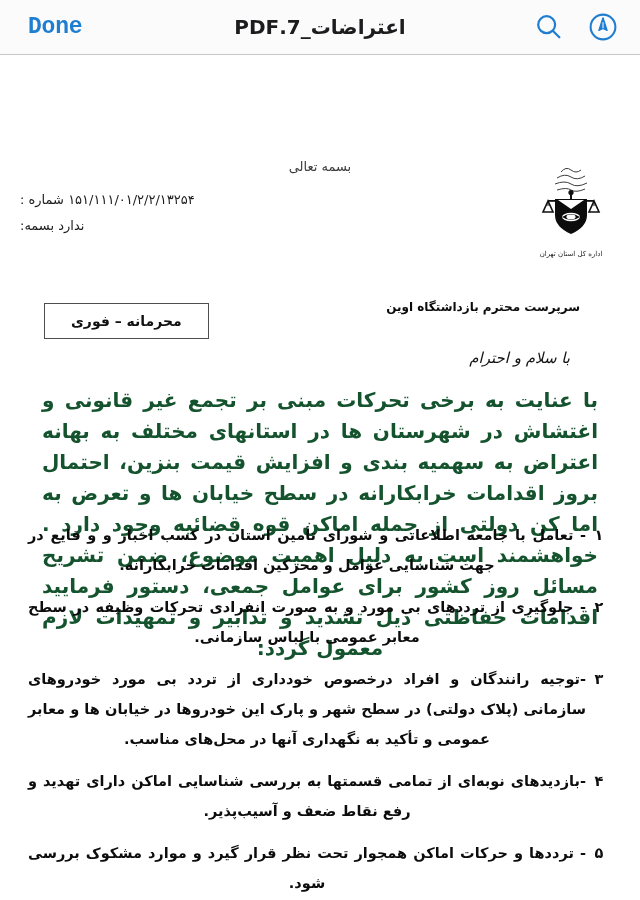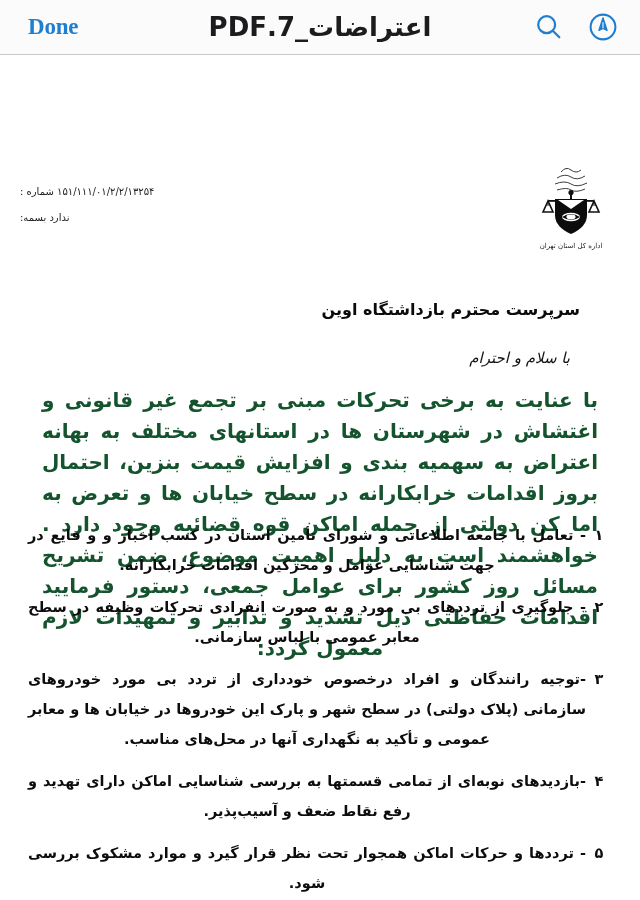--- a/index.html
+++ b/index.html
@@ -28,33 +28,33 @@
     direction: ltr;
   }
   .nav-done {
     position: absolute;
     left: 28px;
     top: 50%;
     transform: translateY(-50%);
     color: #1f7ed0;
     font-size: 23px;
     font-weight: bold;
-    font-family: Liberation Serif, serif;
+    font-family: Liberation Mono, monospace;
     letter-spacing: -0.2px;
     cursor: pointer;
     user-select: none;
   }
   .nav-title {
     position: absolute;
     left: 0;
     right: 0;
     top: 50%;
     transform: translateY(-50%);
     text-align: center;
-    font-size: 26px;
+    font-size: 20px;
     font-weight: bold;
     color: #1c1c1e;
     direction: rtl;
     unicode-bidi: isolate;
     padding-left: 120px;
     padding-right: 120px;
     box-sizing: border-box;
     white-space: nowrap;
     overflow: hidden;
     text-overflow: ellipsis;
@@ -94,25 +94,25 @@
     right: 0;
     text-align: center;
     font-size: 13px;
     color: #3b3b3b;
     font-family: "DejaVu Sans", "Liberation Sans", sans-serif;
   }
 
   
   .meta-block {
     position: absolute;
-    top: 124px;
+    top: 132px;
     right: 390px;
     width: 230px;
     text-align: left;
-    font-size: 10px;
+    font-size: 13px;
     line-height: 26px;
     color: #1b1b1b;
     direction: rtl;
   }
   .meta-row {
     white-space: nowrap;
     text-align: left;
   }
   .meta-label { }
   .meta-value { }
@@ -125,31 +125,31 @@
     width: 78px;
     text-align: center;
   }
   .emblem-svg {
     display: block;
     margin: 0 auto;
   }
   .emblem-caption {
     font-size: 7px;
     color: #222;
-    margin-top: 1px;
+    margin-top: 9px;
     letter-spacing: 0.3px;
     white-space: nowrap;
   }
 
   
   .recipient {
     position: absolute;
     top: 245px;
     right: 60px;
-    font-size: 16px;
+    font-size: 12px;
     font-weight: bold;
     color: #0b0b0b;
   }
 
   
   .stamp {
     position: absolute;
     top: 248px;
     left: 44px;
     border: 1px solid #4e4e4e;
@@ -236,20 +236,21 @@
         <circle cx="16" cy="16" r="13.2"></circle>
         <path d="M16 6.2 L20.4 19.6 L16 17.4 L11.6 19.6 Z" fill="#1f7ed0" stroke="#1f7ed0" stroke-width="1.4" stroke-linejoin="round"></path>
         <line x1="16" y1="11" x2="16" y2="17.2" stroke="#ffffff" stroke-width="1.1"></line>
       </svg>
     </span>
   </div>
 </div>
 
 <div class="doc-page">
 
+  <div class="basmala">بسمه تعالی</div>
 
   <div class="meta-block">
     <div class="meta-row">
       <span class="meta-value">۱۵۱/۱۱۱/۰۱/۲/۲/۱۳۲۵۴</span>
       <span class="meta-label">شماره :</span>
     </div>
     <div class="meta-row">
       <span class="meta-value">ندارد</span>
       <span class="meta-label">بسمه:</span>
     </div>
@@ -280,20 +281,21 @@
       <path d="M23 41 L36 50 L49 41 Z" fill="#ffffff"></path>
       <ellipse cx="36" cy="58" rx="9" ry="4.2" fill="#ffffff"></ellipse>
       <path d="M27 58 Q36 52 45 58 Q36 64 27 58 Z" fill="#0c0c0c"></path>
       <ellipse cx="36" cy="58" rx="4.6" ry="2.4" fill="#ffffff"></ellipse>
     </svg>
     <div class="emblem-caption">اداره کل استان تهران</div>
   </div>
 
   <div class="recipient">سرپرست محترم بازداشتگاه اوین</div>
 
+  <div class="stamp">محرمانه – فوری</div>
 
   <div class="salutation">با سلام و احترام</div>
 
   <div class="body-text">با عنایت به برخی تحرکات مبنی بر تجمع غیر قانونی و اغتشاش در شهرستان ها در استانهای مختلف به بهانه اعتراض به سهمیه بندی و افزایش قیمت بنزین، احتمال بروز اقدامات خرابکارانه در سطح خیابان ها و تعرض به اما کن دولتی از جمله اماکن قوه  قضائیه وجود دارد .  خواهشمند است به دلیل اهمیت موضوع، ضمن تشریح مسائل روز کشور برای عوامل جمعی، دستور فرمایید اقدامات حفاظتی ذیل تشدید و تدابیر و تمهیدات لازم معمول گردد:</div>
 
   <div class="clause-list">
     <div class="clause">
       <div class="clause-num">۱</div>
       <div class="clause-text">- تعامل با جامعه اطلاعاتی و شورای تأمین استان در کسب اخبار و و       قایع در جهت شناسایی عوامل و محرکین اقدامات خرابکارانه.</div>
     </div>

